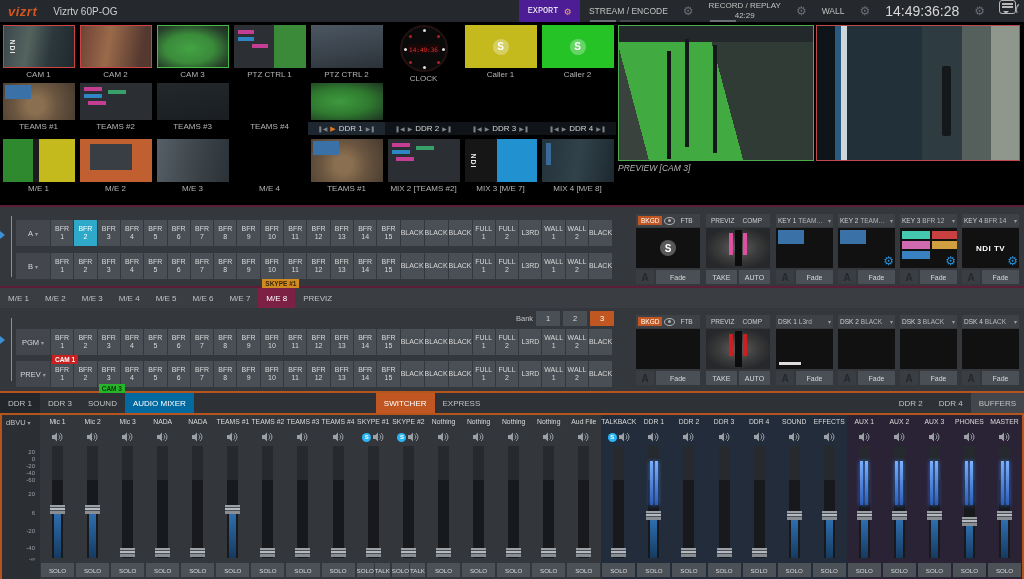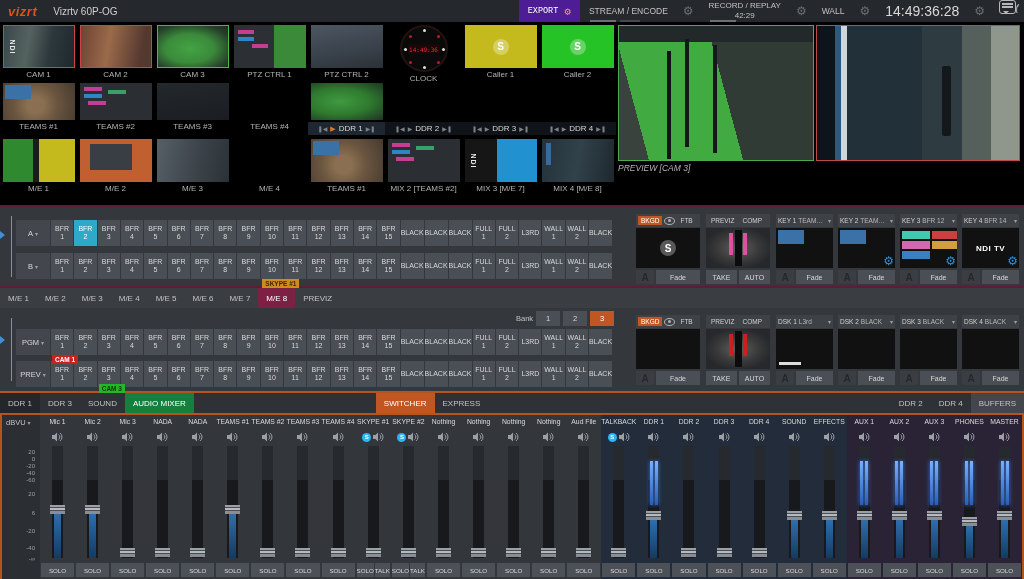--- a/index.html
+++ b/index.html
@@ -134,21 +134,21 @@
   .tbar .h2{left:50%;margin-left:5px;}
   .tbar.pink .h1,.tbar.pink .h2{background:#e050a0;}
   .tbar.red .h1,.tbar.red .h2{background:#cc2020;}
 
   
   .tabrow{height:20px;background:#34383d;display:flex;align-items:stretch;font-size:8px;}
   #metabs{background:#3a3e43;}
   .tab{display:flex;align-items:center;padding:0 8px;color:#c2c2c2;white-space:nowrap;}
   .tab.sel-maroon{background:#7c2144;color:#fff;}
   .tab.sel-orange{background:#c05722;color:#fff;}
-  .tab.sel-red{background:#15803d;color:#fff;}
+  .tab.sel-red{background:#0369a1;color:#fff;}
   .tab.panelbg{background:#23262a;}
   .tab.lightbg{background:#43474d;}
   .tabs-right{margin-left:auto;display:flex;}
   #bottomtabs{background:#2e3236;}
   #bottomtabs .center-gap{width:182px;}
 
   
   #mixer{height:166px;background:#303439;border:2px solid #b5541d;border-bottom:none;box-sizing:border-box;display:flex;}
   .scale-col{width:38px;background:#2b2e32;position:relative;flex:none;}
   .unit{font-size:7.5px;color:#c2c2c2;padding:3px 0 0 4px;display:flex;gap:2px;align-items:center;}

